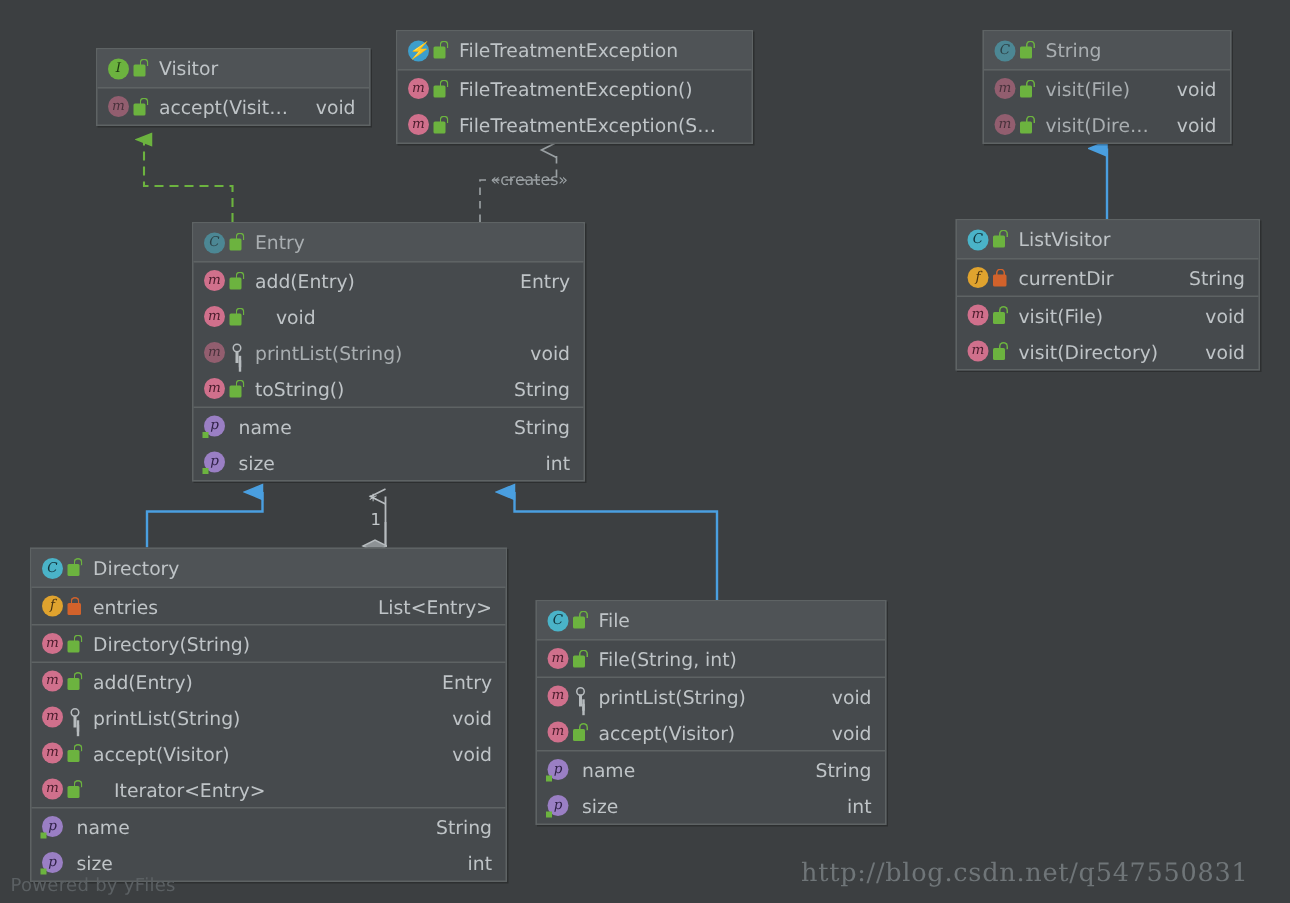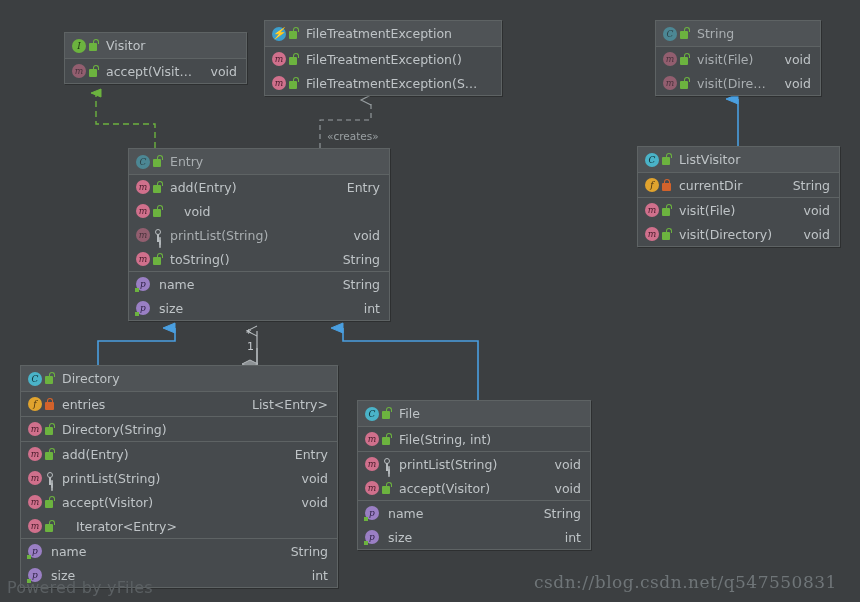--- a/index.html
+++ b/index.html
@@ -184,21 +184,21 @@
     font-size: 11px;
     font-family: "DejaVu Sans", "Liberation Sans", sans-serif;
   }
 
   
   #yfiles {
     position: absolute;
     left: 7px;
     bottom: 5px;
     color: #5b6063;
-    font-size: 16px;
+    font-size: 12px;
     letter-spacing: 0.2px;
   }
   #csdn {
     position: absolute;
     left: 534px;
     top: 572px;
     color: #6f7578;
     font-size: 17px;
     font-family: "DejaVu Serif", "Liberation Serif", serif;
     letter-spacing: 0.5px;
@@ -247,21 +247,21 @@
     <g>
       <path d="M738,146 L738,99" fill="none" stroke="#4a9fe0" stroke-width="1.6" marker-end="url(#arrow-blue)"></path>
     </g>
 
     <g>
       <path d="M257,364 L257,331" fill="none" stroke="#b6bbbe" stroke-width="1.2" marker-end="url(#arrow-open-gray-agg)"></path>
       <path d="M257,348 L257,364" fill="none" stroke="#b6bbbe" stroke-width="1.2" marker-end="url(#diamond-hollow)"></path>
     </g>
   </svg>
 
-  <div class="edge-label" style="left:327px; top:130px;">«creates»</div>
+  <div class="edge-label" style="left:327px; top:114px;">«creates»</div>
   <div class="mult-label" style="left:246px; top:327px;">*</div>
   <div class="mult-label" style="left:247px; top:340px;">1</div>
 
   <div class="node" style="left:64px; top:32px; width:183px;">
     <div class="node-header">
       <div class="row">
         <span class="kico k-interface">I</span>
         <span class="vico v-public">
             <i class="shackle"></i>
             <i class="body"></i>
@@ -590,15 +590,15 @@
       </div>
       <div class="row">
         <span class="kico k-property">p</span>
         <span class="name" style="margin-left:6px;">size</span>
         <span class="type">int</span>
       </div>
     </div>
   </div>
 
   <div id="yfiles">Powered by yFiles</div>
-  <div id="csdn">csdn://blog.csdn.net/q547550831</div>
+  <div id="csdn">http://blog.csdn.net/q547550831</div>
 
 </div>
 
 </body></html>

